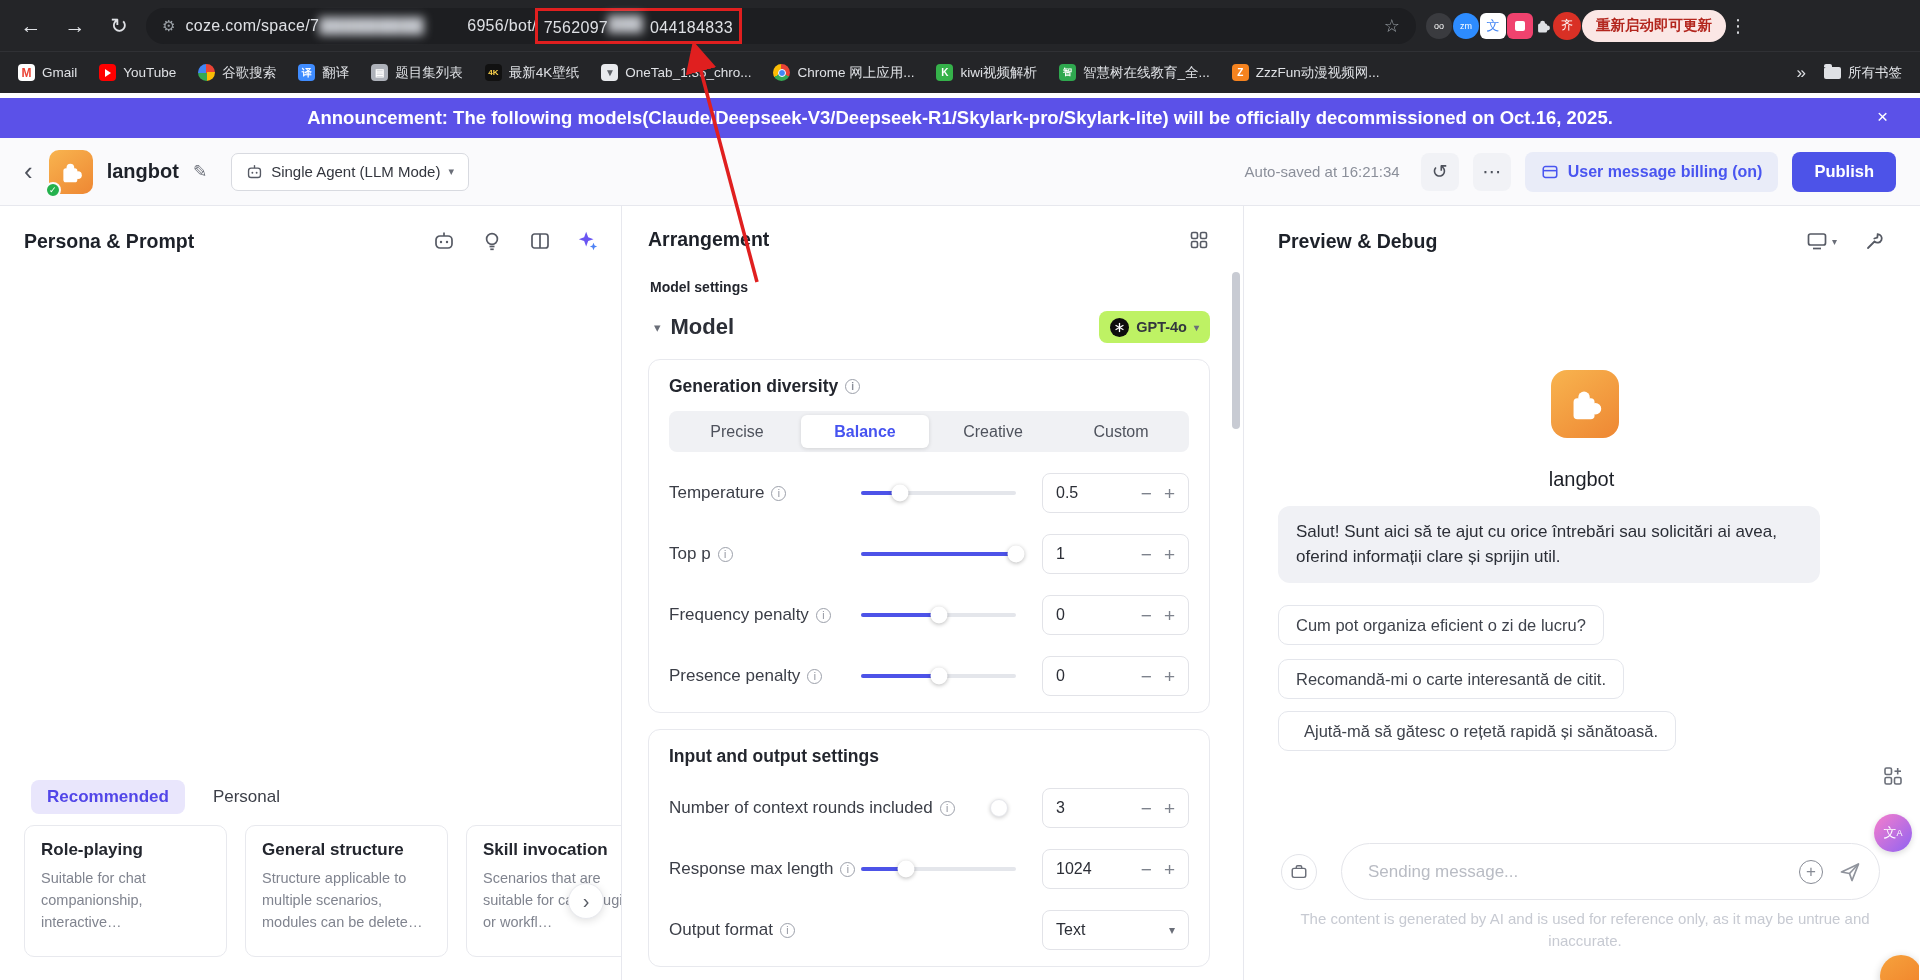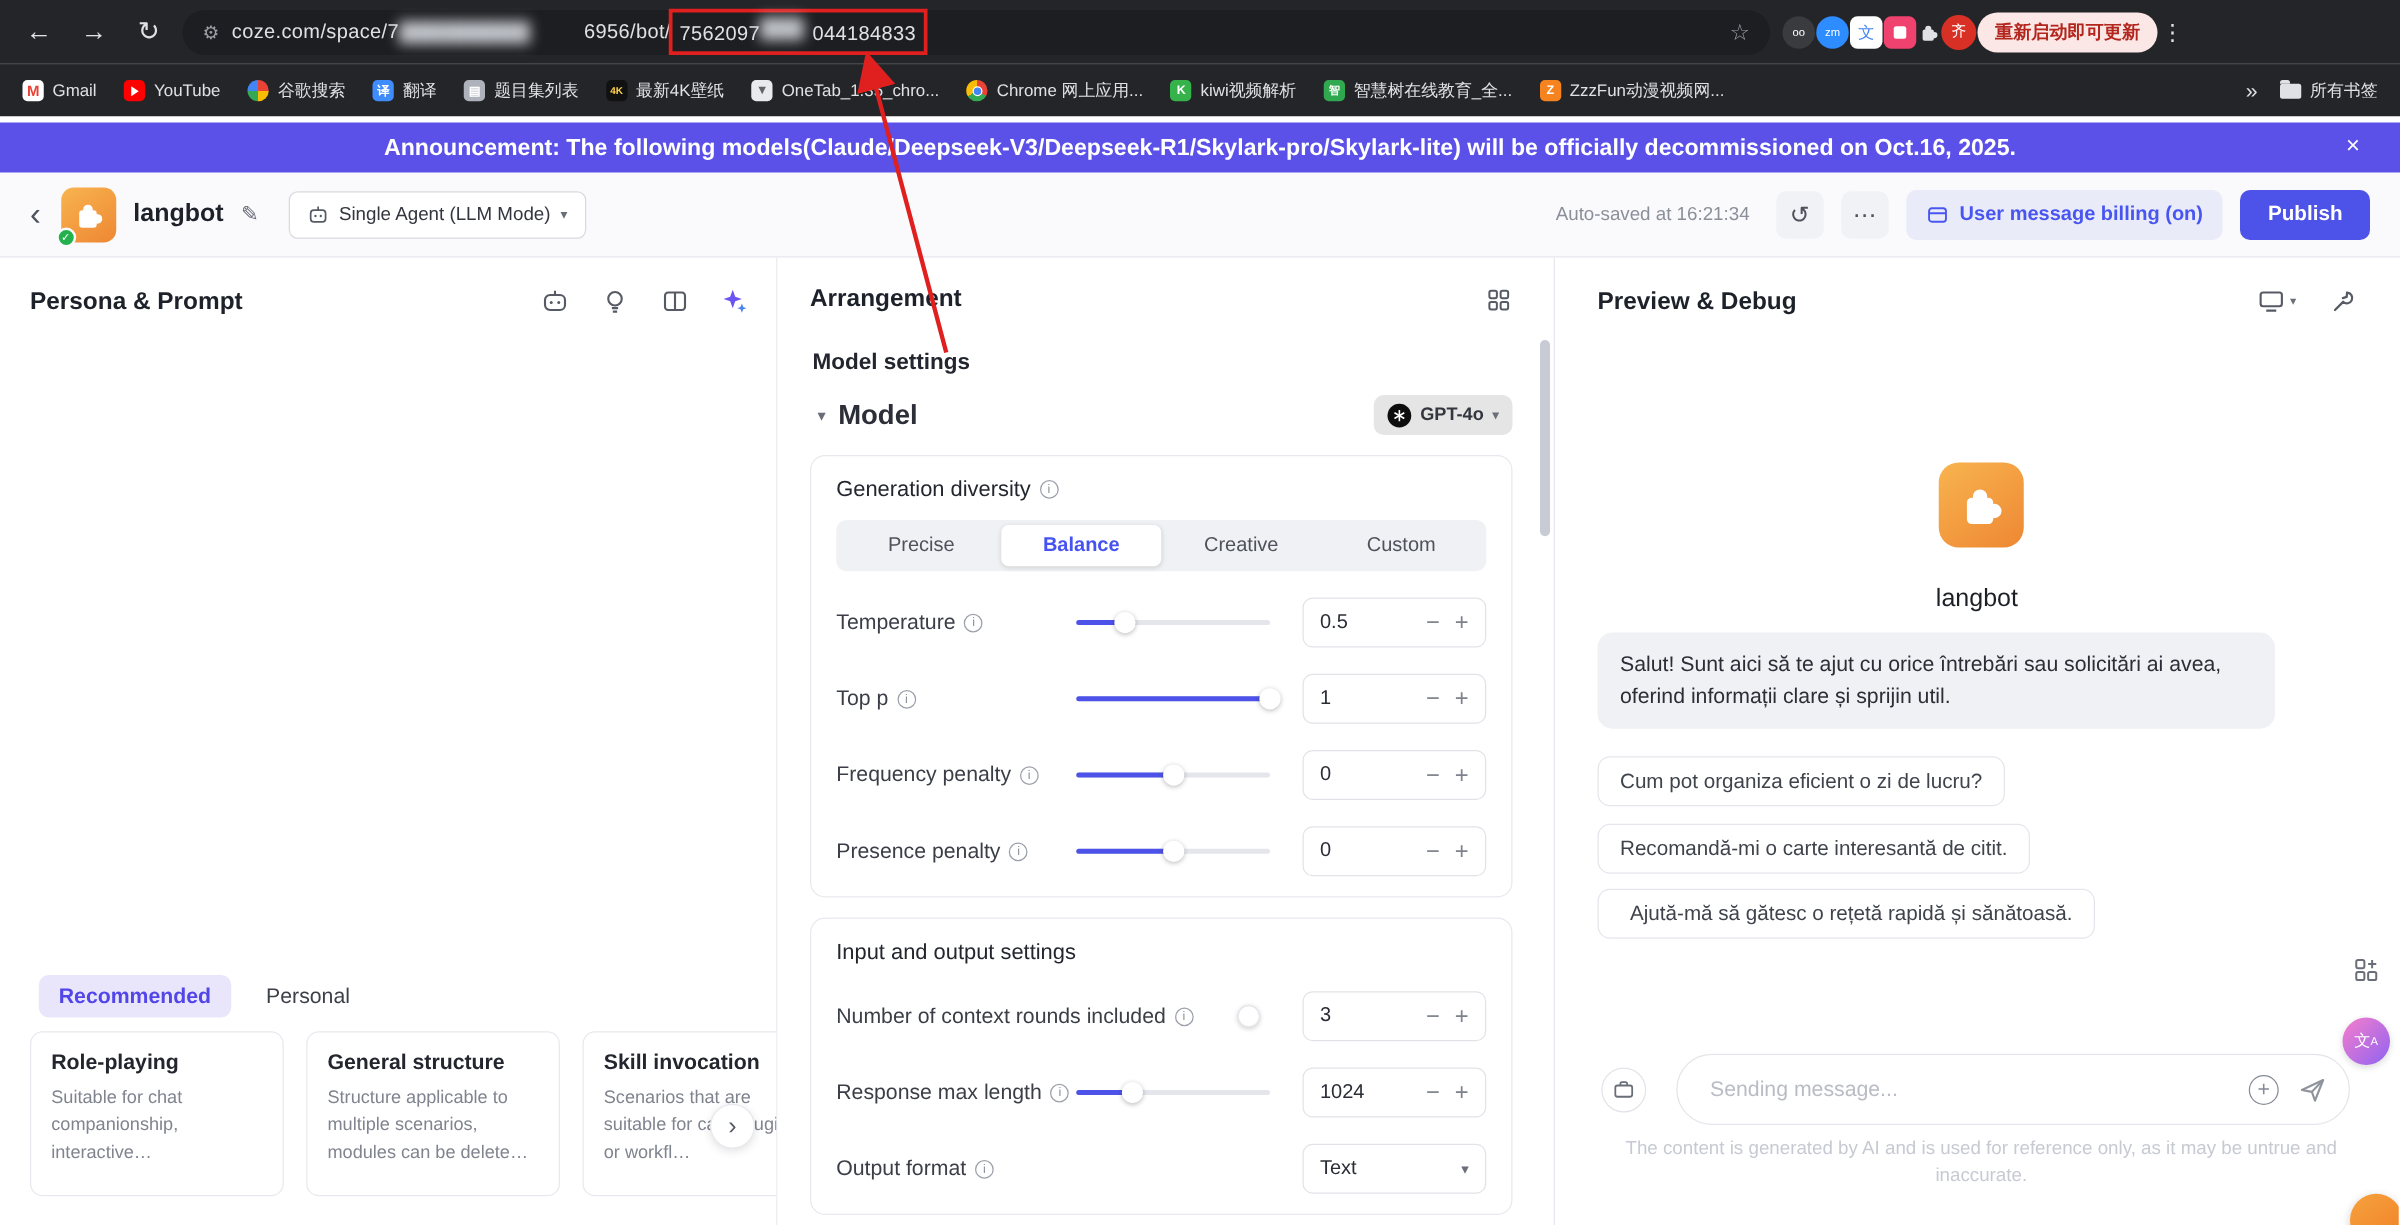--- a/index.html
+++ b/index.html
@@ -82,29 +82,29 @@
   .tabplain { color:#3c3f48; font-size:17px; cursor:pointer; }
   .cards { position:absolute; top:619px; left:24px; width:660px; display:flex; gap:18px; }
   .pcard { width:203px; height:132px; border:1px solid #e8e9ee; border-radius:10px; background:#fff; padding:14px 16px; flex:0 0 auto; cursor:pointer; }
   .pcard h4 { font-size:17px; font-weight:bold; color:#23262e; margin-bottom:8px; }
   .pcard p { font-size:14.5px; color:#80848f; line-height:1.5; }
   .cardnav { position:absolute; top:677px; left:568px; width:36px; height:36px; border-radius:50%; background:#fff; border:1px solid #e8e9ee; box-shadow:0 2px 8px rgba(0,0,0,.12); display:flex; align-items:center; justify-content:center; font-size:20px; color:#565a63; cursor:pointer; z-index:3; }
 
   
   .pm-inner { padding:0 33px 0 26px; }
   .pm-titlerow { display:flex; align-items:center; justify-content:space-between; margin-top:22px; }
-  .sectitle { font-size:18px; font-weight:bold; color:#23262e; }
+  .sectitle { font-size:14px; font-weight:bold; color:#23262e; }
   .modelsettings { margin-top:28px; margin-left:2px; }
   .modelrow { display:flex; align-items:center; margin-top:16px; margin-left:6px; }
   .smallchev { font-size:13px; color:#6a6e78; margin-right:10px; cursor:pointer; }
   .modellabel { font-size:22px; color:#2c2f37; font-weight:bold; }
-  .modelpill { margin-left:auto; height:32px; background:#e5e5e5; border-radius:8px; display:flex; align-items:center; gap:7px; padding:0 11px; font-size:14.5px; color:#33363e; font-weight:bold; cursor:pointer;justify-content:space-between; }
+  .modelpill { margin-left:auto; height:32px; background:#bef264; border-radius:8px; display:flex; align-items:center; gap:7px; padding:0 11px; font-size:14.5px; color:#33363e; font-weight:bold; cursor:pointer;justify-content:space-between; }
   .gptlogo { width:19px; height:19px; border-radius:50%; background:#0d0d0d; display:flex; align-items:center; justify-content:center; }
   .card { border:1px solid #e8e9ee; border-radius:12px; background:#fff; padding:16px 20px; margin-top:16px; }
-  .cardtitle { display:flex; align-items:center; gap:7px; font-size:17.5px; font-weight:normal; color:#23262e; }
+  .cardtitle { display:flex; align-items:center; gap:7px; font-size:17.5px; font-weight:bold; color:#23262e; }
   .info { width:15px; height:15px; border-radius:50%; border:1.4px solid #9ca0aa; color:#8a8e98; font-size:10px; display:inline-flex; align-items:center; justify-content:center; font-style:normal; flex:0 0 auto; }
   .segmented { margin-top:14px; background:#f0f1f4; border-radius:8px; padding:4px; display:flex; height:41px; }
   .seg { flex:1; display:flex; align-items:center; justify-content:center; font-size:16px; color:#4e525c; border-radius:6px; cursor:pointer; }
   .seg.active { background:#fff; color:#4653f0; font-weight:bold; box-shadow:0 1px 4px rgba(0,0,0,.13); }
   .srow { display:flex; align-items:center; margin-top:21px; height:40px; }
   .lwrap { flex:1; display:flex; align-items:center; gap:7px; }
   .rlabel { font-size:17px; color:#3b3e47; }
   .slider { width:155px; height:4px; background:#e4e6eb; border-radius:2px; position:relative; margin-right:26px; flex:0 0 auto; }
   .sfill { height:4px; background:#4d53e8; border-radius:2px; }
   .sknob { position:absolute; top:50%; width:17px; height:17px; background:#fff; border-radius:50%; box-shadow:0 1px 4px rgba(0,0,0,.28); transform:translate(-50%,-50%); cursor:pointer; }

